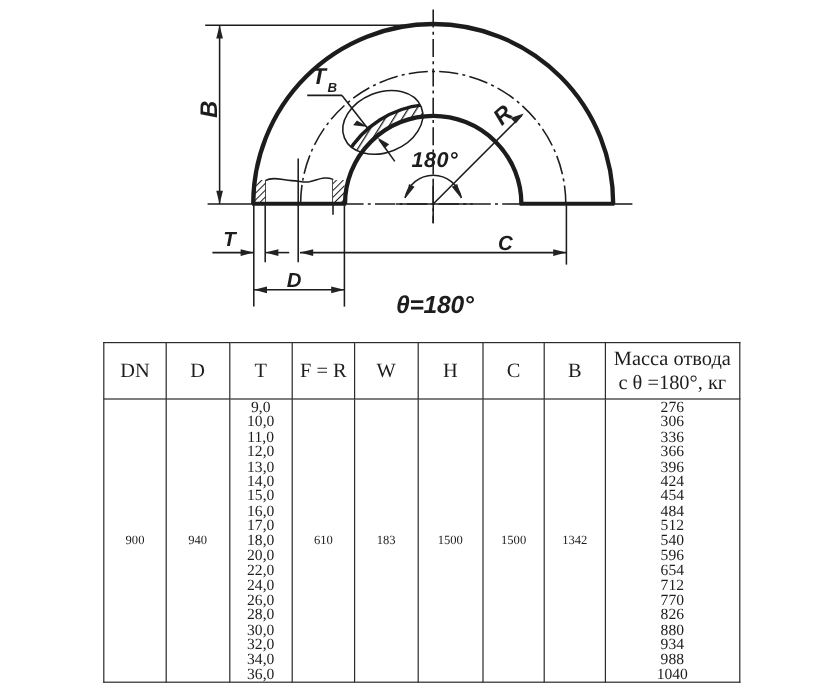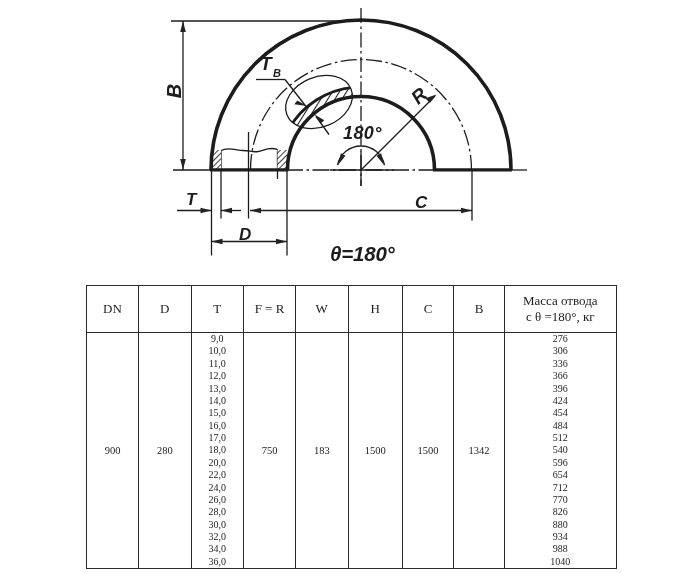--- a/index.html
+++ b/index.html
@@ -2,23 +2,23 @@
 <html><head>
 <meta charset="utf-8">
 <style>
   html,body{margin:0;padding:0;}
   body{width:700px;height:573px;background:#ffffff;position:relative;overflow:hidden;
        font-family:"Liberation Sans",sans-serif;}
   #draw{position:absolute;left:0;top:0;}
   table{position:absolute;left:86px;top:285px;border-collapse:collapse;table-layout:fixed;
         font-family:"Liberation Serif",serif;color:#1d1d1d;}
   td{border:1.2px solid #2a2a2a;text-align:center;vertical-align:middle;padding:0;}
-  .hd{height:47px;font-size:13px;}
+  .hd{height:47px;font-size:17px;}
   .num{font-size:10.5px;}
-  .lines{line-height:12.37px;font-size:10px;}
+  .lines{line-height:12.37px;font-size:13px;}
 </style>
 </head>
 <body>
 <svg id="draw" width="700" height="280" viewBox="0 0 700 280">
   <defs>
     <clipPath id="cEll">
         <ellipse cx="319" cy="102" rx="34.5" ry="25" transform="rotate(-22 319 102)"></ellipse>
       </clipPath>
     <pattern id="hat2" patternUnits="userSpaceOnUse" width="6" height="6" patternTransform="rotate(32)">
       <rect width="6" height="6" fill="#ffffff"></rect>
@@ -154,23 +154,23 @@
         <td>T</td>
         <td>F = R</td>
         <td>W</td>
         <td>H</td>
         <td>C</td>
         <td>B</td>
     <td>Масса отвода<br>с θ =180°, кг</td>
   </tr>
   <tr class="num" style="height:233px">
     <td>900</td>
-        <td>280</td>
+        <td>940</td>
     <td class="lines">9,0<br>10,0<br>11,0<br>12,0<br>13,0<br>14,0<br>15,0<br>16,0<br>17,0<br>18,0<br>20,0<br>22,0<br>24,0<br>26,0<br>28,0<br>30,0<br>32,0<br>34,0<br>36,0</td>
-    <td>750</td>
+    <td>610</td>
         <td>183</td>
         <td>1500</td>
         <td>1500</td>
         <td>1342</td>
     <td class="lines">276<br>306<br>336<br>366<br>396<br>424<br>454<br>484<br>512<br>540<br>596<br>654<br>712<br>770<br>826<br>880<br>934<br>988<br>1040</td>
   </tr>
 </tbody>
   </table>
 
 </body></html>

